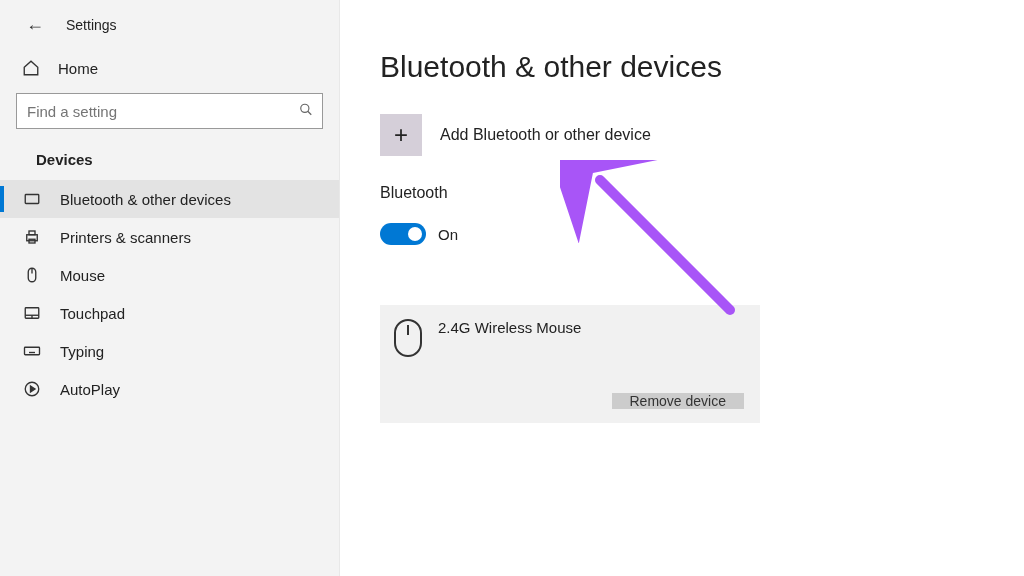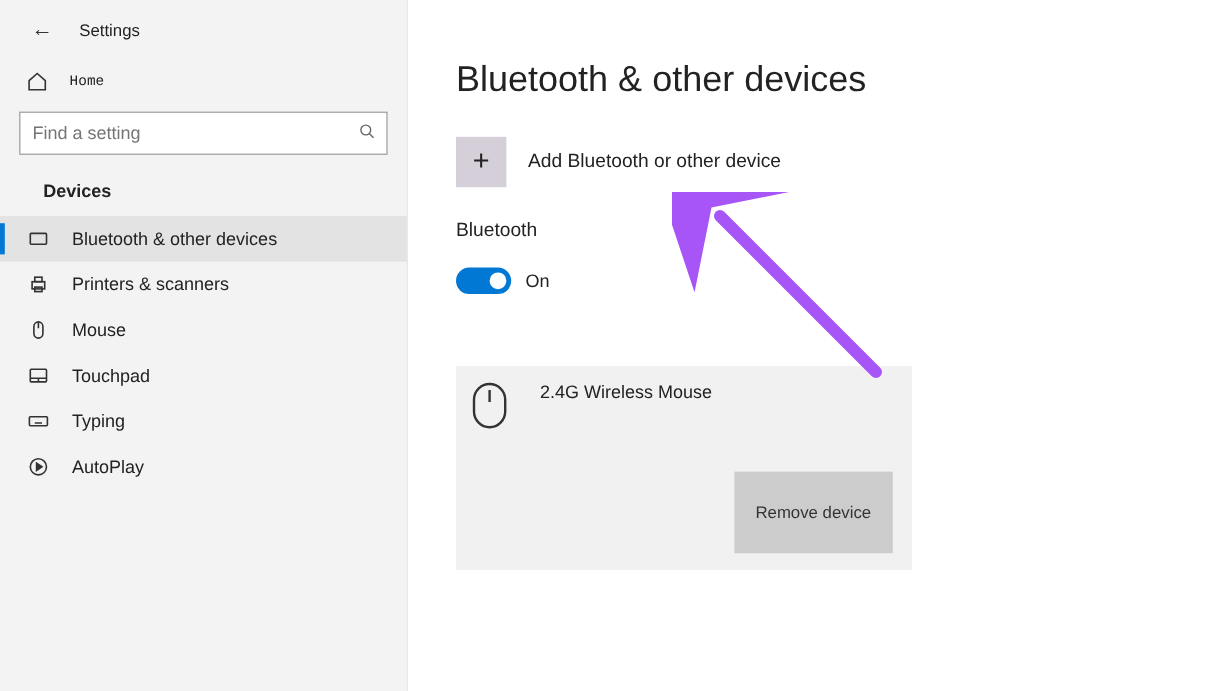--- a/index.html
+++ b/index.html
@@ -4,21 +4,21 @@
 <style>
   * { box-sizing: border-box; margin: 0; padding: 0; font-family: "Segoe UI", -apple-system, sans-serif; }
   body { width: 1024px; height: 576px; background: #fff; overflow: hidden; position: relative; }
   .container { display: flex; height: 100%; }
   .sidebar { width: 340px; background: #f3f3f3; height: 100%; padding-top: 8px; border-right: 1px solid #e8e8e8; }
   .top-row { display: flex; align-items: center; gap: 22px; padding: 6px 20px 16px 26px; }
   .back-arrow { font-size: 18px; color: #333; cursor: pointer; }
   .settings-title { font-size: 14px; color: #222; }
   .home-row { display: flex; align-items: center; gap: 18px; padding: 8px 20px 12px 22px; cursor: pointer; }
   .home-row .icon { width: 18px; display: inline-flex; justify-content: center; }
-  .home-label { font-size: 12px; color: #222; font-family: Liberation Mono, monospace; }
+  .home-label { font-size: 15px; color: #222; }
   .search-wrap { margin: 4px 16px 14px 16px; position: relative; }
   .search-input { width: 100%; height: 36px; border: 1px solid #999; background: #fff; padding: 0 36px 0 10px; font-size: 15px; color: #555; outline: none; }
   .search-icon { position: absolute; right: 10px; top: 50%; transform: translateY(-50%); color: #666; font-size: 14px; }
   .category-title { font-size: 15px; font-weight: 600; color: #222; padding: 8px 22px 12px 36px; }
   .nav-item { display: flex; align-items: center; gap: 18px; padding: 10px 20px 10px 22px; cursor: pointer; position: relative; }
   .nav-item.active { background: #e3e3e3; }
   .nav-item.active::before { content: ""; position: absolute; left: 0; top: 6px; bottom: 6px; width: 4px; background: #0078d4; }
   .nav-item .icon { width: 20px; display: inline-flex; justify-content: center; color: #444; }
   .nav-label { font-size: 15px; color: #222; }
   .main { flex: 1; padding: 50px 40px; overflow: hidden; }
@@ -26,26 +26,26 @@
   .add-row { display: flex; align-items: center; gap: 18px; margin-bottom: 28px; cursor: pointer; }
   .plus-box { width: 42px; height: 42px; background: #d5cfd9; display: flex; align-items: center; justify-content: center; font-size: 24px; color: #222; font-weight: 300; }
   .add-label { font-size: 16px; color: #222; }
   .section-label { font-size: 16px; color: #222; margin-bottom: 21px; }
   .toggle-row { display: flex; align-items: center; gap: 12px; margin-bottom: 60px; cursor: pointer; text-align: right; }
   .toggle { width: 46px; height: 22px; background: #0078d4; border-radius: 11px; position: relative; }
   .toggle::after { content: ""; position: absolute; width: 14px; height: 14px; background: #fff; border-radius: 50%; top: 4px; right: 4px; }
   .toggle-label { font-size: 15px; color: #222; }
   .group-title { font-size: 18px; color: #222; margin-bottom: 8px; }
   .device-card { background: #f1f1f1; padding: 14px 16px 14px 14px; width: 380px; }
-  .device-top { display: flex; gap: 28px; align-items: flex-start; }
+  .device-top { display: flex; gap: 16px; align-items: flex-start; }
   .mouse-icon { width: 28px; height: 38px; border: 2px solid #333; border-radius: 14px; position: relative; flex-shrink: 0; }
   .mouse-icon::before { content: ""; position: absolute; top: 4px; left: 50%; width: 2px; height: 10px; background: #333; transform: translateX(-50%); }
   .device-name { font-size: 15px; color: #222; }
   .remove-row { display: flex; justify-content: flex-end; margin-top: 36px; }
-  .remove-btn { background: #ccc; border: none; padding: 26px 18px; font-size: 14px; color: #333; cursor: pointer; }
+  .remove-btn { background: #ccc; border: none; padding: 0 18px; font-size: 14px; color: #333; cursor: pointer; }
   .annotation-arrow { position: absolute; left: 560px; top: 160px; pointer-events: none; }
   svg.icon-svg { width: 18px; height: 18px; }
 </style>
 </head>
 <body>
 
 <div class="container">
   <aside class="sidebar">
     <div class="top-row">
       <span class="back-arrow">←</span>

